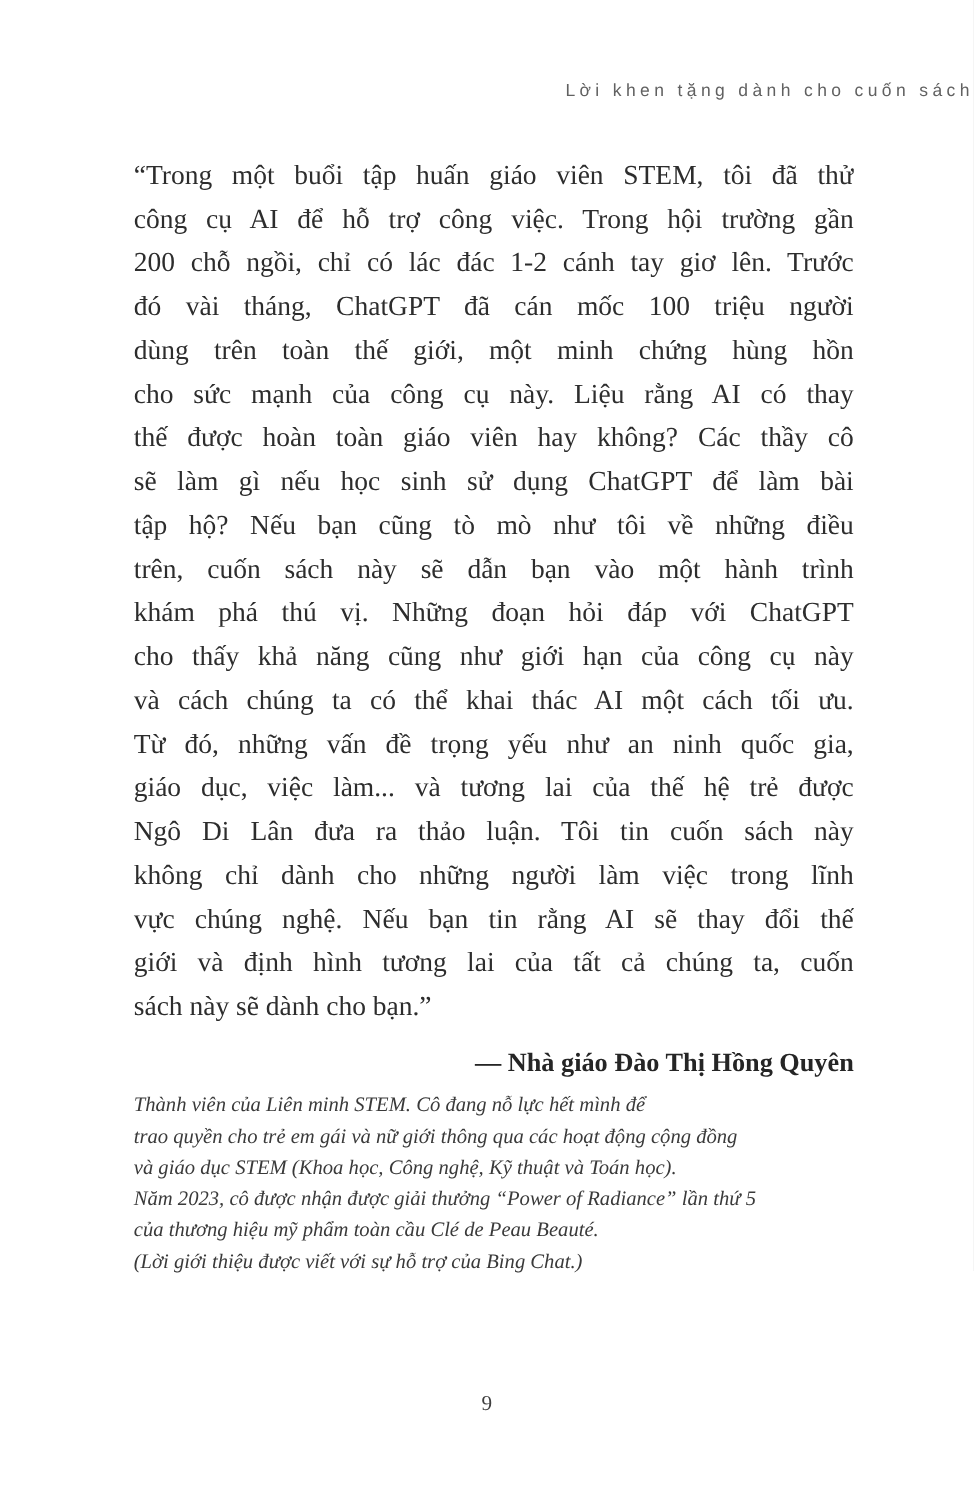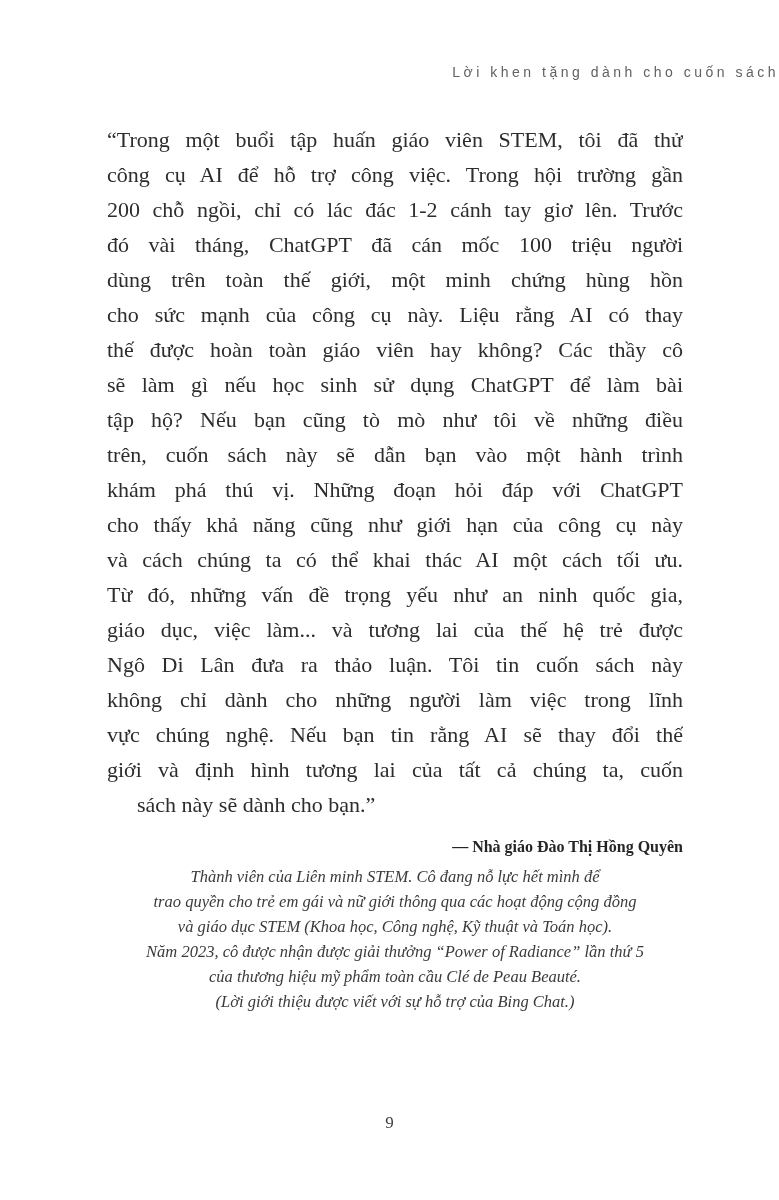--- a/index.html
+++ b/index.html
@@ -36,32 +36,31 @@
     line-height: 35px;
     height: 35px;
     white-space: nowrap;
     text-align: justify;
     text-align-last: justify;
     overflow: hidden;
   }
   .quote-line:last-child {
     text-align: left;
     text-align-last: left;
-    margin-left: 30px;
   }
   .attribution {
     margin-top: 16px;
     text-align: right;
-    font-size: 16px;
+    font-size: 21px;
     font-weight: bold;
     color: #252525;
   }
   .bio {
     margin-top: 8px;
-    text-align: center;
+    text-align: left;
     color: #3a3a3a;
   }
   .bio-line {
     font-size: 16.5px;
     line-height: 25px;
     font-style: italic;
     white-space: nowrap;
   }
   .page-number {
     position: absolute;

